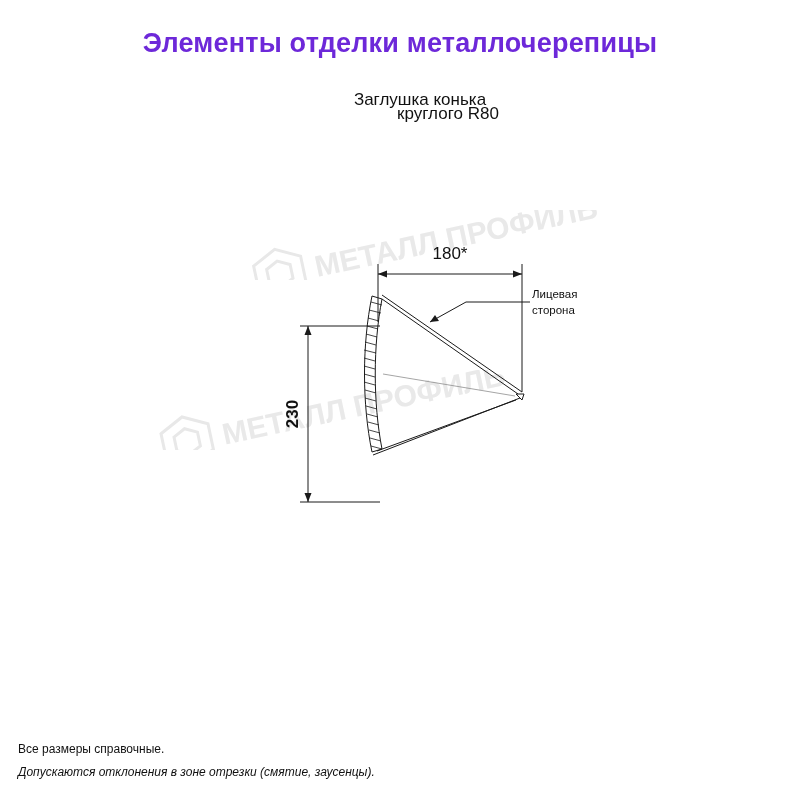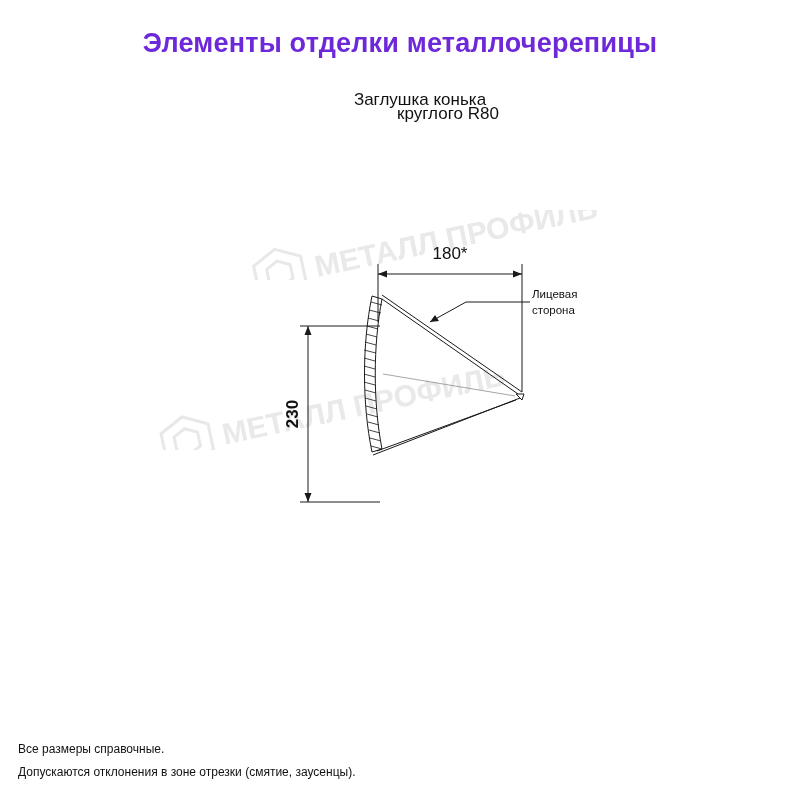--- a/index.html
+++ b/index.html
@@ -59,21 +59,21 @@
   .wm1 { top: 210px; left: 245px; }
   .wm2 { top: 370px; left: 150px; }
 
   .footer {
     position: absolute;
     left: 18px;
     font-size: 12px;
     color: #111;
   }
   .footer.l1 { top: 742px; }
-  .footer.l2 { top: 765px; }
+  .footer.l2 { top: 765px; font-style: italic; }
 </style>
 </head>
 <body>
 
 <div class="page">
 
   <div class="title">Элементы отделки металлочерепицы</div>
   <div class="subtitle l1">Заглушка конька</div>
   <div class="subtitle l2">круглого R80</div>
 

